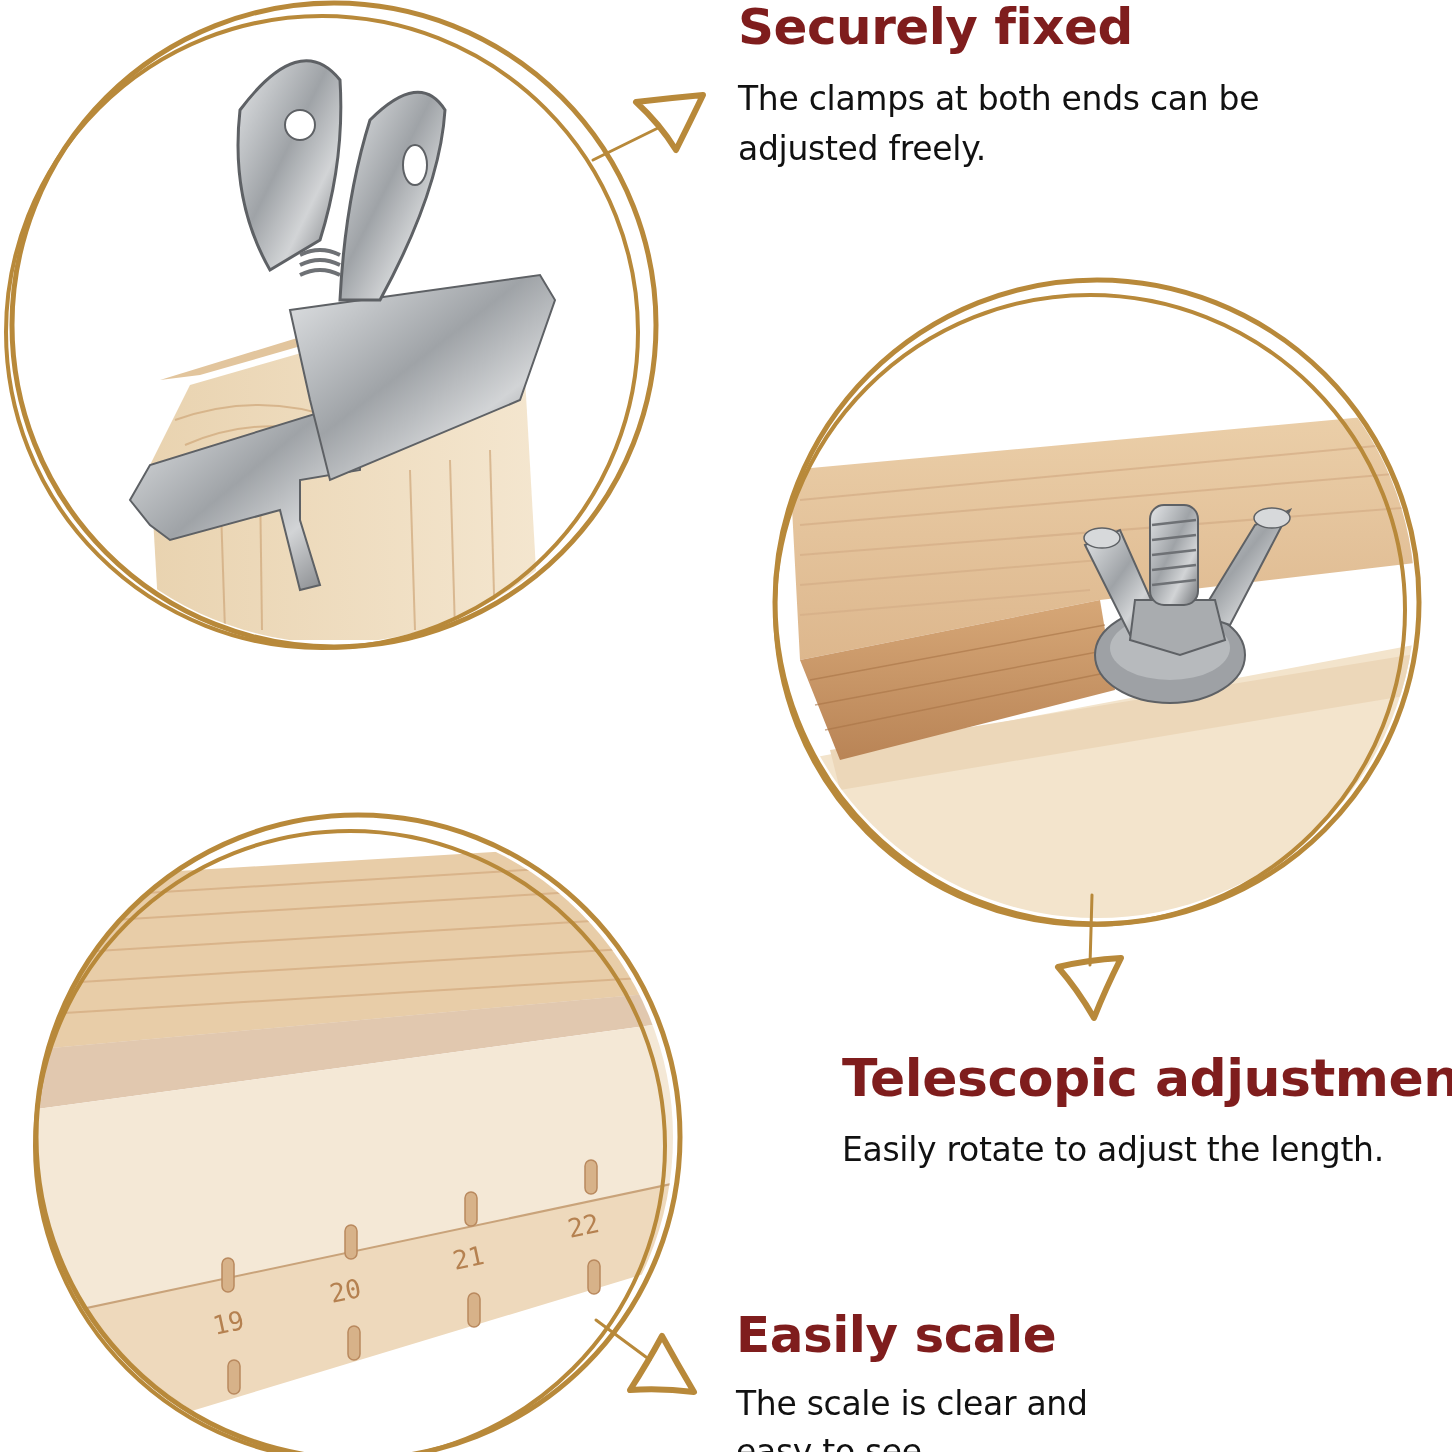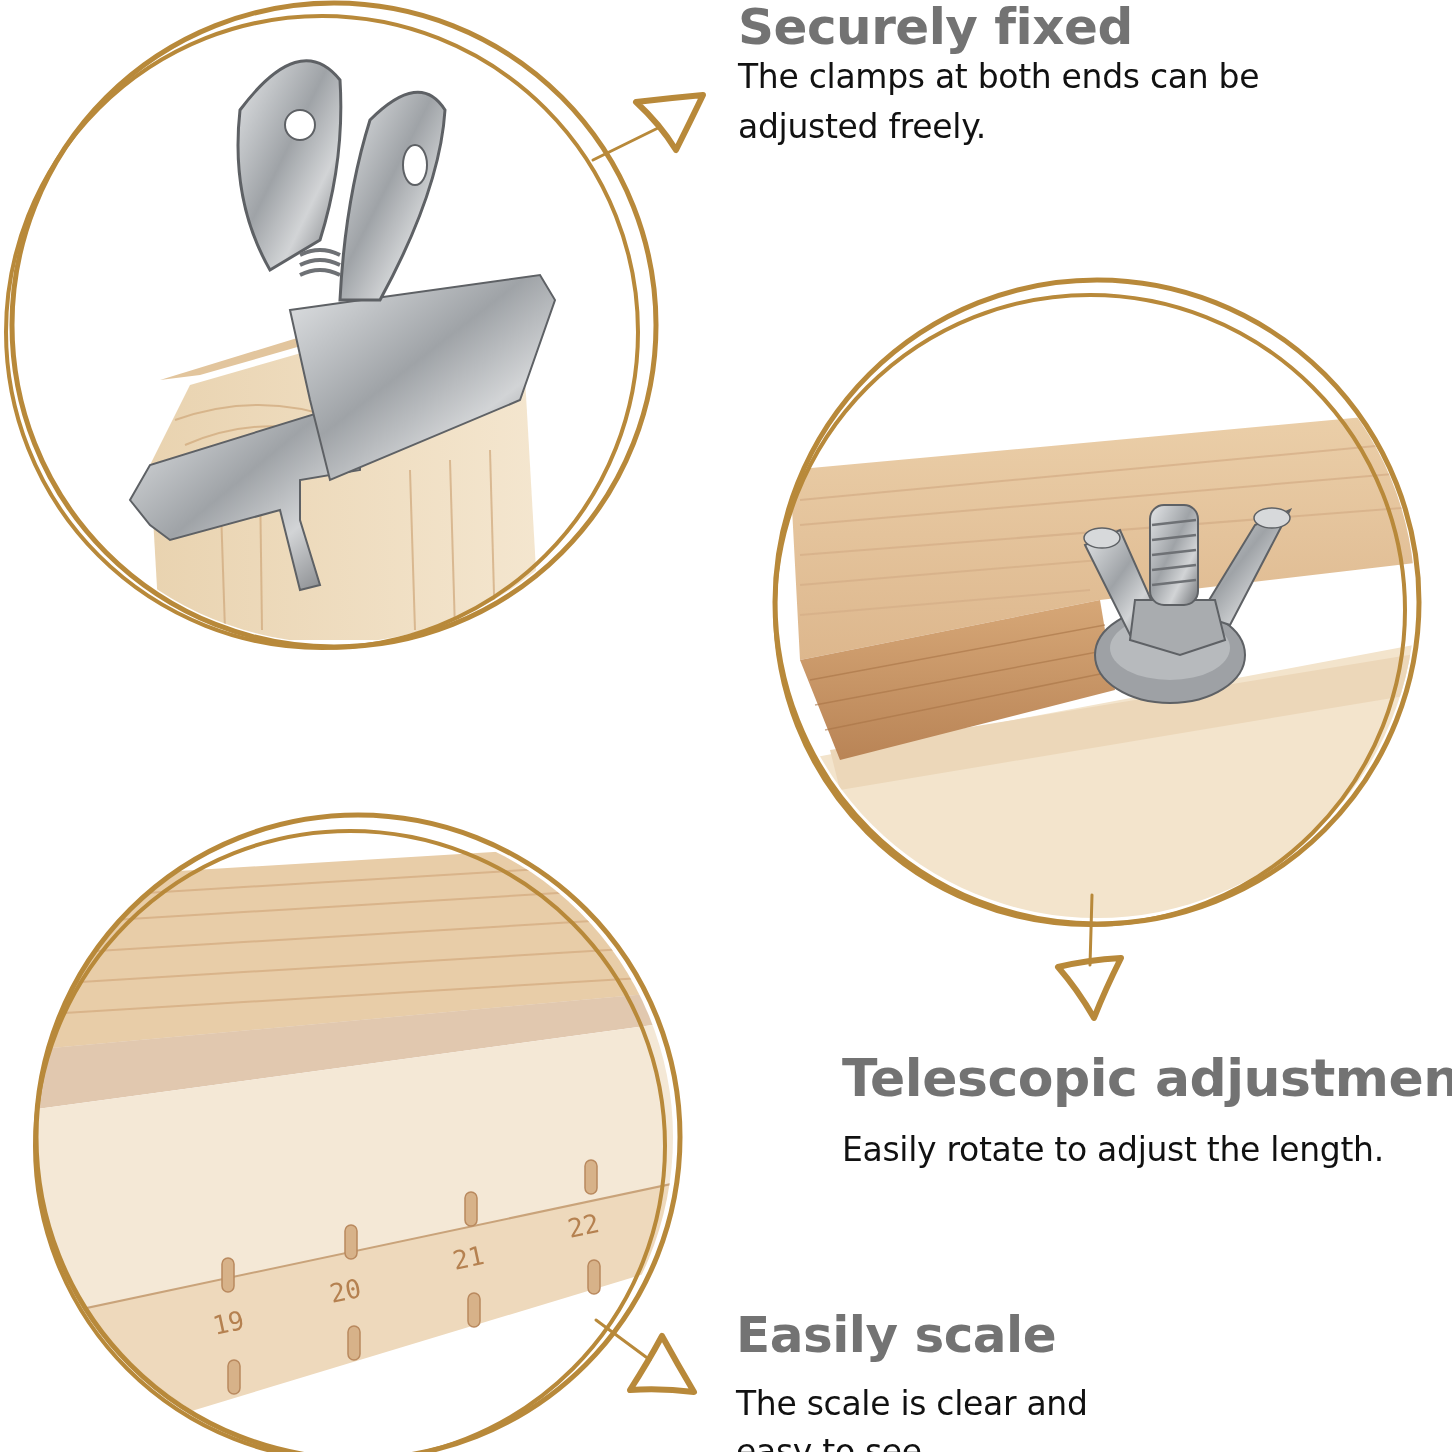--- a/index.html
+++ b/index.html
@@ -3,26 +3,26 @@
   <meta charset="utf-8">
   <style>
     * { margin: 0; padding: 0; box-sizing: border-box; }
     html, body { width: 1452px; height: 1452px; background: #ffffff; overflow: hidden; }
     body { position: relative; font-family: "Liberation Sans", "DejaVu Sans", sans-serif; color: #111; }
 
     .canvas { position: absolute; left: 0; top: 0; width: 1452px; height: 1452px; }
     svg.deco { position: absolute; left: 0; top: 0; }
 
     .caption { position: absolute; }
-    .caption h2 { font-family: "DejaVu Sans", "Liberation Sans", sans-serif; font-weight: 700; color: #737373; letter-spacing: -0.5px; line-height: 1; white-space: nowrap; }
+    .caption h2 { font-family: "DejaVu Sans", "Liberation Sans", sans-serif; font-weight: 700; color: #7f1d1d; letter-spacing: -0.5px; line-height: 1; white-space: nowrap; }
     .caption p  { font-family: "DejaVu Sans", "Liberation Sans", sans-serif; font-weight: 400; color: #111; line-height: 1.45; letter-spacing: -0.3px; }
 
     #cap-1 { left: 738px; top: 0px; }
     #cap-1 h2 { font-size: 50px; margin-top: 2px; }
-    #cap-1 p  { font-size: 33px; width: 600px; line-height: 50px; }
+    #cap-1 p  { font-size: 33px; width: 600px; margin-top: 22px; line-height: 50px; }
 
     #cap-2 { left: 842px; top: 1052px; }
     #cap-2 h2 { font-size: 52px; }
     #cap-2 p  { font-size: 33px; margin-top: 22px; white-space: nowrap; }
 
     #cap-3 { left: 736px; top: 1310px; }
     #cap-3 h2 { font-size: 50px; }
     #cap-3 p  { font-size: 33px; margin-top: 20px; width: 420px; line-height: 48px; }
   </style>
 </head>

